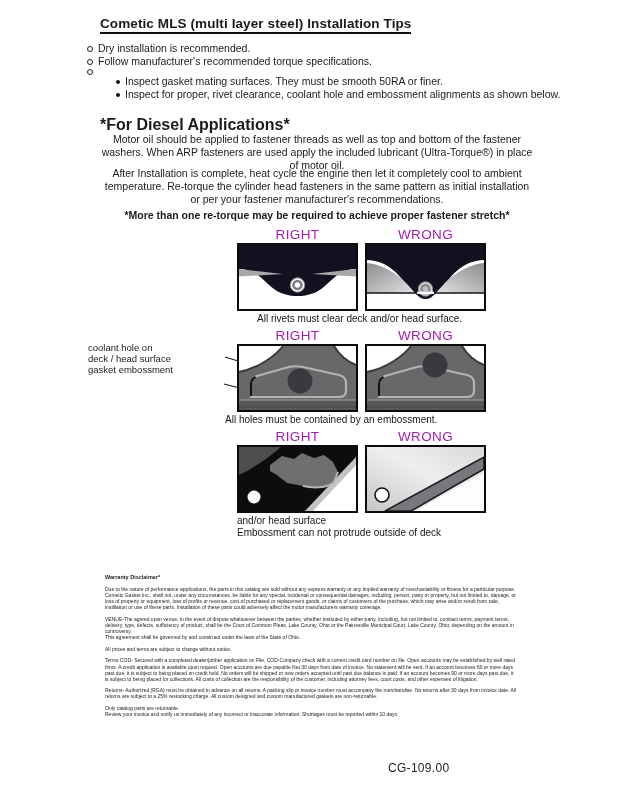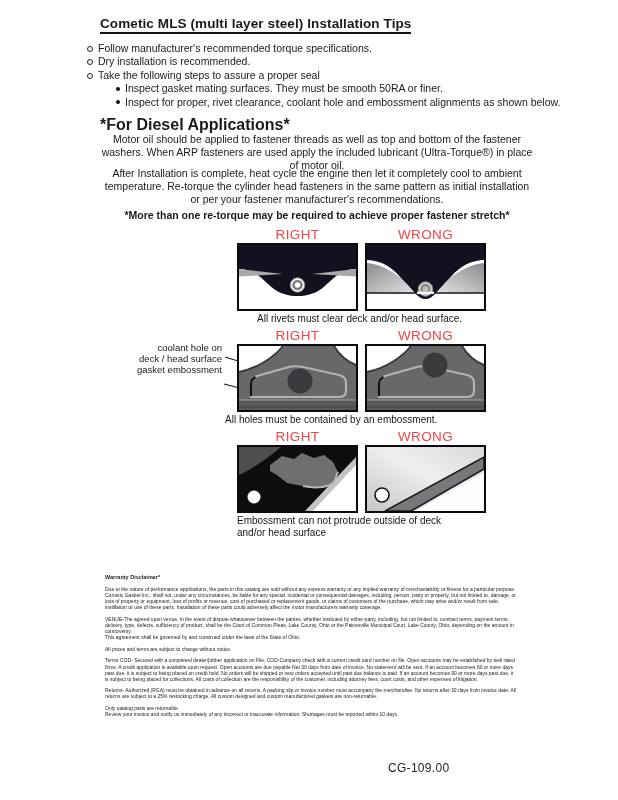--- a/index.html
+++ b/index.html
@@ -15,51 +15,50 @@
   .b-row.sub { margin-left:29px; }
   .o-dot { width:4px; height:4px; border:1px solid #222; border-radius:50%; flex:none; }
   .f-dot { width:4px; height:4px; background:#111; border-radius:50%; flex:none; }
 
   .h2 { left:100px; top:116px; font-size:16px; font-weight:bold; }
   .para { left:100px; width:434px; font-size:10.5px; line-height:13.2px;text-align:center; }
   .p1 { top:133px; }
   .p2 { top:167px; }
   .note { top:209px;font-weight:bold; }
 
-  .rw-label { width:121px; text-align:center; font-size:13.5px; letter-spacing:0.4px; color:#ef4444; }
+  .rw-label { width:121px; text-align:center; font-size:13.5px; letter-spacing:0.4px; color:#a21caf; }
   .caption { font-size:10px; font-weight:500; color:#161616; line-height:11.5px; }
 
-  .ann { width:134px; text-align:right; font-size:9.5px; line-height:11px; color:#1a1a1a; }
+  .ann { width:134px; text-align:left; font-size:9.5px; line-height:11px; color:#1a1a1a; }
 
   .legal { left:105px; top:574px; width:412px; font-size:5px; line-height:6.1px; color:#1b1b1b; }
   .legal .lh { font-size:5.5px; font-weight:bold; margin:0 0 6px; }
   .legal p { margin:0 0 5.5px; }
   .legal p.nmb { margin-bottom:0; }
 
   .footer { left:388px; top:761px; font-size:12px; letter-spacing:0.3px; color:#232323; }
 </style>
 </head>
 <body>
 
 <div class="page">
 
   <div class="abs title">Cometic MLS (multi layer steel) Installation Tips</div>
 
   <div class="abs bullets">
     <div class="b-row">
       <span class="o-dot"></span>
-      <span>Follow manufacturer's recommended torque specifications.</span>
+      <span>Dry installation is recommended.</span>
     </div>
     <div class="b-row">
       <span class="o-dot"></span>
-      <span>Dry installation is recommended.</span>
+      <span>Follow manufacturer's recommended torque specifications.</span>
     </div>
     <div class="b-row">
       <span class="o-dot"></span>
-      <span>Take the following steps to assure a proper seal</span>
     </div>
     <div class="b-row sub">
       <span class="f-dot"></span>
       <span>Inspect gasket mating surfaces.  They must be smooth 50RA or finer.</span>
     </div>
     <div class="b-row sub">
       <span class="f-dot"></span>
       <span>Inspect for proper, rivet clearance, coolant hole and embossment alignments as shown below.</span>
     </div>
   </div>
@@ -190,22 +189,22 @@
       </defs>
       <rect x="2" y="2" width="117" height="64" fill="url(#sg)"></rect>
       <path d="M50,66 L119,66 L119,28 Z" fill="#fdfdfd"></path>
       <path d="M20,66 L46,66 L119,24 L119,12 Z" fill="#78787c" stroke="#1c1c1f" stroke-width="1.6"></path>
       <circle cx="17" cy="50" r="7" fill="#ffffff" stroke="#121215" stroke-width="1.6"></circle>
       <rect x="1" y="1" width="119" height="66" fill="none" stroke="#0b0b0d" stroke-width="2"></rect>
     </svg>
   </div>
 
   <div class="abs caption" style="left:237px; top:515px;">
+    <div>and/or head surface</div>
     <div>Embossment can not protrude outside of deck</div>
-    <div>and/or head surface</div>
   </div>
 
   <div class="abs legal">
     <div class="lh">Warranty Disclaimer*</div>
     <p>Due to the nature of performance applications, the parts in this catalog are sold without any express warranty or any implied warranty of merchantability or fitness for a particular purpose.  Cometic Gasket Inc., shall not, under any circumstances, be liable for any special, incidental or consequential damages, including, person, party or property, but not limited to, damage, or loss of property or equipment, loss of profits or revenue, cost of purchased or replacement goods, or claims of customers of the purchase, which may arise and/or result from sale, instillation or use of these parts.  Installation of these parts could adversely affect the motor manufacturers warranty coverage.</p>
     <p class="nmb">VENUE-The agreed upon venue, in the event of dispute whatsoever between the parties, whether instituted by either party, including, but not limited to, contract terms, payment terms, delivery, type, defects, sufficiency of product, shall be the Court of Common Pleas, Lake County, Ohio or the Painesville Municipal Court, Lake County, Ohio, depending on the amount in controversy.</p>
     <p>This agreement shall be governed by and construed under the laws of the State of Ohio.</p>
     <p>All prices and terms are subject to change without notice.</p>
     <p>Terms COD- Secured with a completed dealer/jobber application on File, COD-Company check with a current credit card number on file.  Open accounts may be established by well rated firms.  A credit application is available upon request.  Open accounts are due payable Net 30 days from date of invoice.  No statement will be sent.  If an account becomes 60 or more days past due, it is subject to being placed on credit hold.  No orders will be shipped or new orders accepted until past due balance is paid.  If an account becomes 90 or more days past due, it is subject to being placed for collections.  All costs of collection are the responsibility of the customer, including attorney fees, court costs, and other expenses of litigation.</p>
     <p>Returns- Authorized (RGA) must be obtained in advance on all returns.  A packing slip or invoice number must accompany the merchandise.  No returns after 30 days from invoice date.  All returns are subject to a 25% restocking charge.  All custom designed and custom manufactured gaskets are non-returnable.</p>

